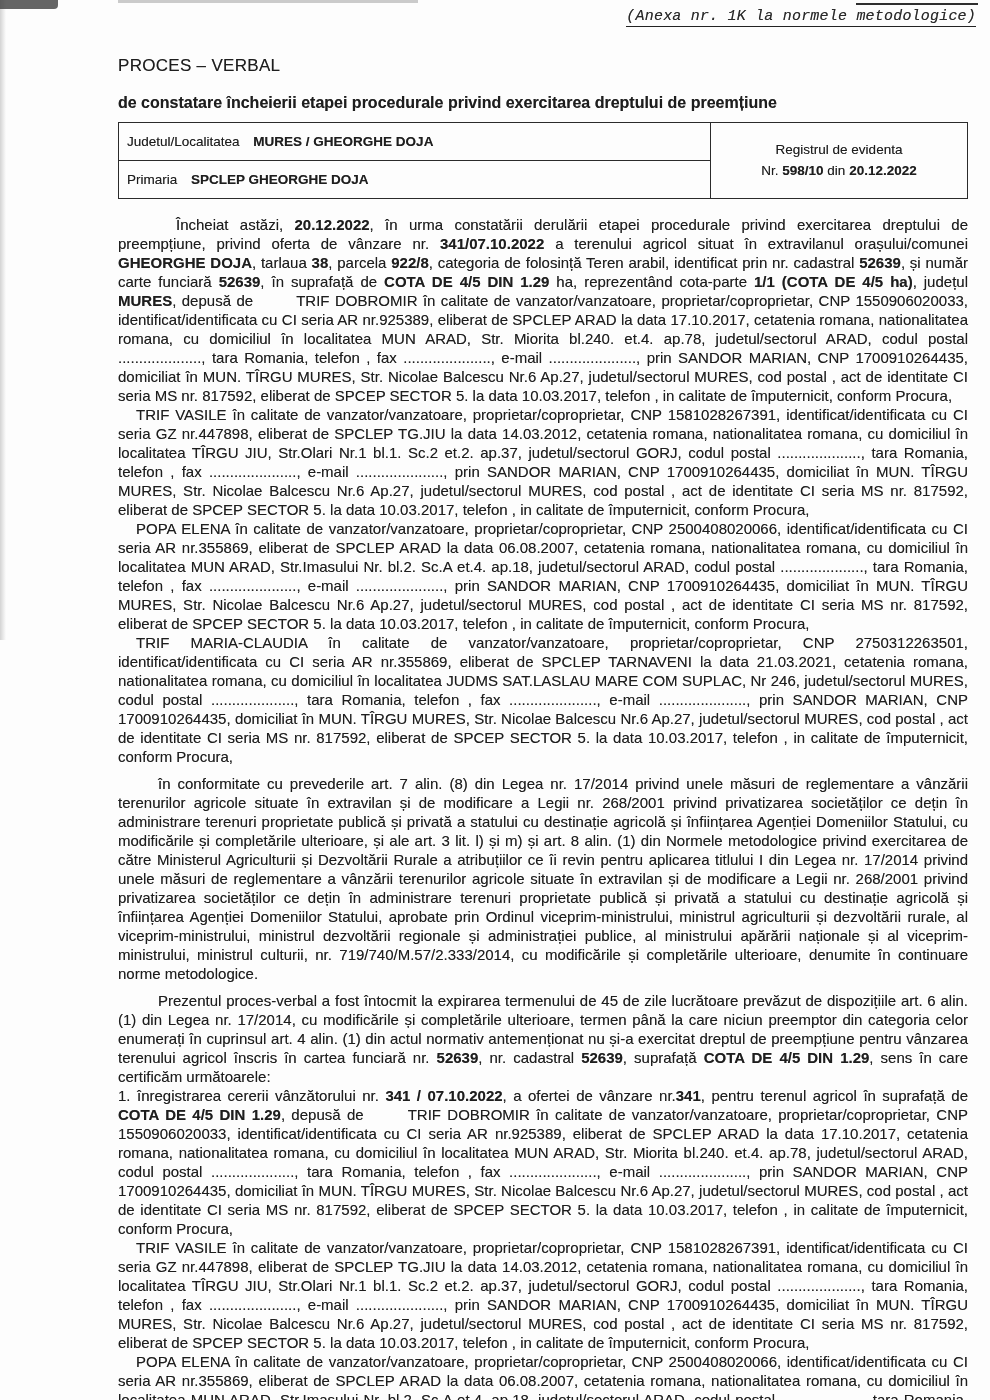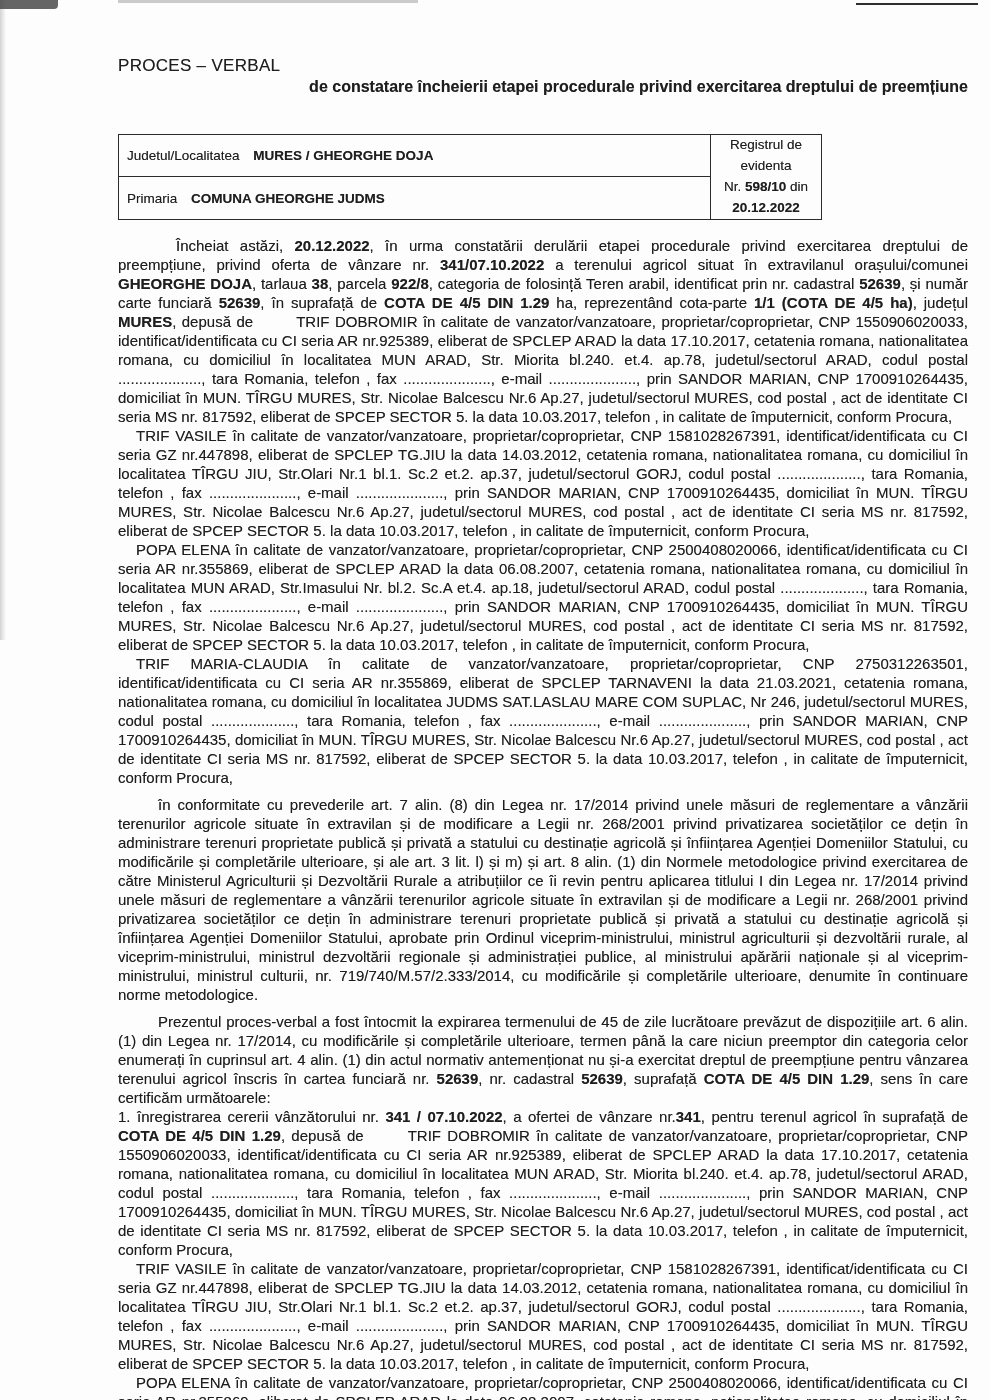--- a/index.html
+++ b/index.html
@@ -22,23 +22,23 @@
   
   .annotation{
     position:absolute;top:8px;right:14px;
     font-family:"Liberation Mono","DejaVu Sans Mono",monospace;
     font-style:italic;font-size:15px;letter-spacing:.2px;
     border-bottom:1.6px solid #222;padding-bottom:1px;
     color:#2a2a2a;
   }
   .content{position:absolute;left:118px;top:0;width:850px;}
   .title{margin-top:56px;text-align:left;font-weight:normal;font-size:17px;letter-spacing:.3px;}
-  .subtitle{text-align:right;font-weight:bold;font-size:16px;margin-top:2px;}
+  .subtitle{text-align:left;font-weight:bold;font-size:16px;margin-top:18px;}
   table.info-table{
-    border-collapse:collapse;width:704px;margin-top:38px;
+    border-collapse:collapse;width:850px;margin-top:10px;
     font-size:13.5px;
   }
   table.info-table td{border:1.6px solid #2b2b2b;height:35px;}
   td.cell-left{width:582px;padding-left:8px;}
   td.cell-left .val{margin-left:10px;}
   td.cell-right{text-align:center;line-height:1.55;padding:0 4px;}
   .b{font-weight:bold;}
   .body{margin-top:16px;font-size:15px;line-height:19px;}
   .para{margin:0;text-align:justify;}
   .ind-lg{text-indent:58px;}
@@ -49,20 +49,21 @@
 </head>
 <body>
 
 <div class="page">
 
   <div class="edge-left"></div>
   <div class="smudge-tl"></div>
   <div class="dash-top"></div>
   <div class="overline"></div>
 
+  <div class="annotation">(Anexa nr. 1K la normele metodologice)</div>
 
   <div class="content">
 
     <div class="title">PROCES – VERBAL</div>
     <div class="subtitle">de constatare încheierii etapei procedurale privind exercitarea dreptului de preemțiune</div>
 
     <table class="info-table">
       <tbody>
           <tr>
         <td class="cell-left">
@@ -70,21 +71,21 @@
           <span class="val b">MURES / GHEORGHE DOJA</span>
         </td>
         <td class="cell-right" rowspan="2">
           <div>Registrul de evidenta</div>
           <div><span>Nr. </span><span class="b">598/10</span><span> din </span><span class="b">20.12.2022</span></div>
         </td>
       </tr>
       <tr>
         <td class="cell-left">
           <span class="lbl">Primaria</span>
-          <span class="val b">COMUNA GHEORGHE JUDMS</span>
+          <span class="val b">SPCLEP GHEORGHE DOJA</span>
         </td>
       </tr>
     </tbody>
       </table>
 
     <div class="body">
         <p class="para ind-lg"><span>Încheiat astăzi, </span><span class="b">20.12.2022</span><span>, în urma constatării derulării etapei procedurale privind exercitarea dreptului de preempțiune, privind oferta de vânzare nr. </span><span class="b">341/07.10.2022</span><span> a terenului agricol situat în extravilanul orașului/comunei </span><span class="b">GHEORGHE DOJA</span><span>, tarlaua </span><span class="b">38</span><span>, parcela </span><span class="b">922/8</span><span>, categoria de folosință Teren arabil, identificat prin nr. cadastral </span><span class="b">52639</span><span>, și număr carte funciară </span><span class="b">52639</span><span>, în suprafață de </span><span class="b">COTA DE 4/5 DIN 1.29</span><span> ha, reprezentând cota-parte </span><span class="b">1/1 (COTA DE 4/5 ha)</span><span>, județul </span><span class="b">MURES</span><span>, depusă de &nbsp;&nbsp;&nbsp;&nbsp;&nbsp;&nbsp; TRIF DOBROMIR în calitate de vanzator/vanzatoare, proprietar/coproprietar, CNP 1550906020033, identificat/identificata cu CI seria AR nr.925389, eliberat de SPCLEP ARAD la data 17.10.2017, cetatenia romana, nationalitatea romana, cu domiciliul în localitatea MUN ARAD, Str. Miorita bl.240. et.4. ap.78, judetul/sectorul ARAD, codul postal ...................., tara Romania, telefon , fax ....................., e-mail ....................., prin SANDOR MARIAN, CNP 1700910264435, domiciliat în MUN. TÎRGU MURES, Str. Nicolae Balcescu Nr.6 Ap.27, judetul/sectorul MURES, cod postal , act de identitate CI seria MS nr. 817592, eliberat de SPCEP SECTOR 5. la data 10.03.2017, telefon , in calitate de împuternicit, conform Procura,</span></p>
         <p class="para ind-sm"><span>TRIF VASILE în calitate de vanzator/vanzatoare, proprietar/coproprietar, CNP 1581028267391, identificat/identificata cu CI seria GZ nr.447898, eliberat de SPCLEP TG.JIU la data 14.03.2012, cetatenia romana, nationalitatea romana, cu domiciliul în localitatea TÎRGU JIU, Str.Olari Nr.1 bl.1. Sc.2 et.2. ap.37, judetul/sectorul GORJ, codul postal ...................., tara Romania, telefon , fax ....................., e-mail ....................., prin SANDOR MARIAN, CNP 1700910264435, domiciliat în MUN. TÎRGU MURES, Str. Nicolae Balcescu Nr.6 Ap.27, judetul/sectorul MURES, cod postal , act de identitate CI seria MS nr. 817592, eliberat de SPCEP SECTOR 5. la data 10.03.2017, telefon , in calitate de împuternicit, conform Procura,</span></p>
         <p class="para ind-sm"><span>POPA ELENA în calitate de vanzator/vanzatoare, proprietar/coproprietar, CNP 2500408020066, identificat/identificata cu CI seria AR nr.355869, eliberat de SPCLEP ARAD la data 06.08.2007, cetatenia romana, nationalitatea romana, cu domiciliul în localitatea MUN ARAD, Str.Imasului Nr. bl.2. Sc.A et.4. ap.18, judetul/sectorul ARAD, codul postal ...................., tara Romania, telefon , fax ....................., e-mail ....................., prin SANDOR MARIAN, CNP 1700910264435, domiciliat în MUN. TÎRGU MURES, Str. Nicolae Balcescu Nr.6 Ap.27, judetul/sectorul MURES, cod postal , act de identitate CI seria MS nr. 817592, eliberat de SPCEP SECTOR 5. la data 10.03.2017, telefon , in calitate de împuternicit, conform Procura,</span></p>
         <p class="para ind-sm"><span>TRIF MARIA-CLAUDIA în calitate de vanzator/vanzatoare, proprietar/coproprietar, CNP 2750312263501, identificat/identificata cu CI seria AR nr.355869, eliberat de SPCLEP TARNAVENI la data 21.03.2021, cetatenia romana, nationalitatea romana, cu domiciliul în localitatea JUDMS SAT.LASLAU MARE COM SUPLAC, Nr 246, judetul/sectorul MURES, codul postal ...................., tara Romania, telefon , fax ....................., e-mail ....................., prin SANDOR MARIAN, CNP 1700910264435, domiciliat în MUN. TÎRGU MURES, Str. Nicolae Balcescu Nr.6 Ap.27, judetul/sectorul MURES, cod postal , act de identitate CI seria MS nr. 817592, eliberat de SPCEP SECTOR 5. la data 10.03.2017, telefon , in calitate de împuternicit, conform Procura,</span></p>

